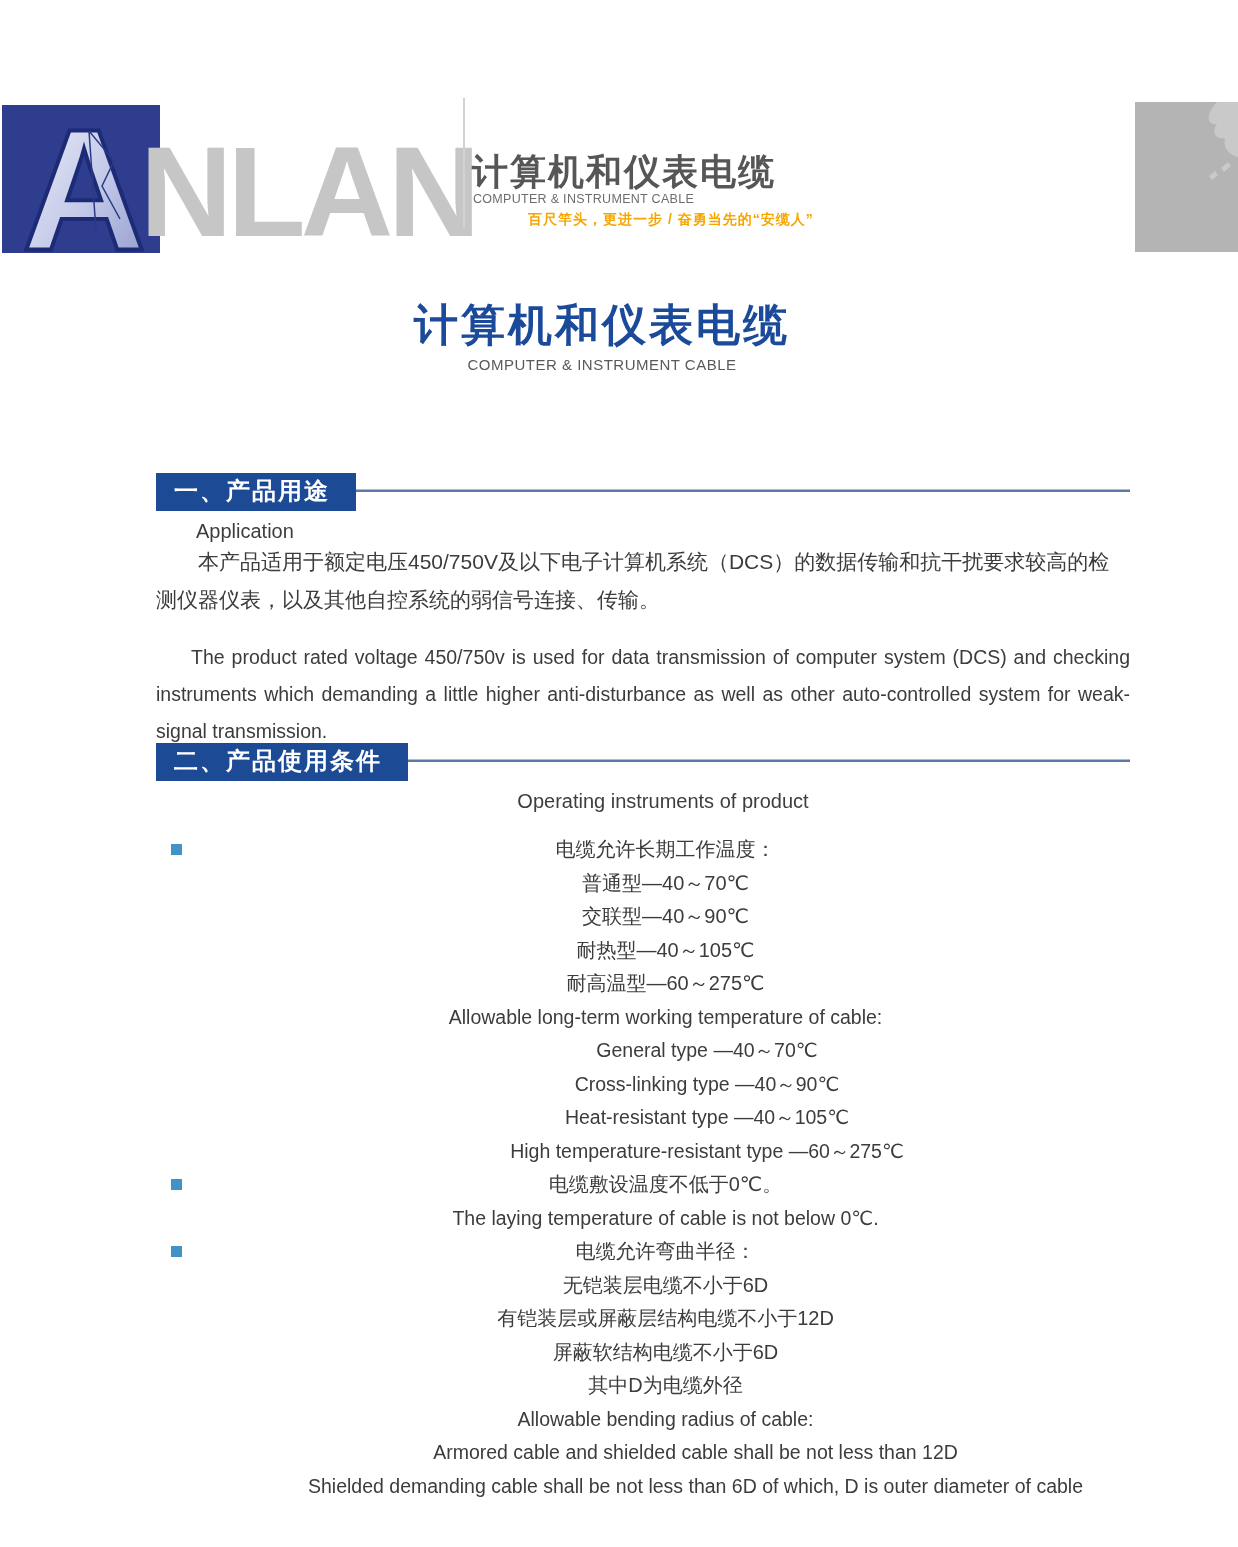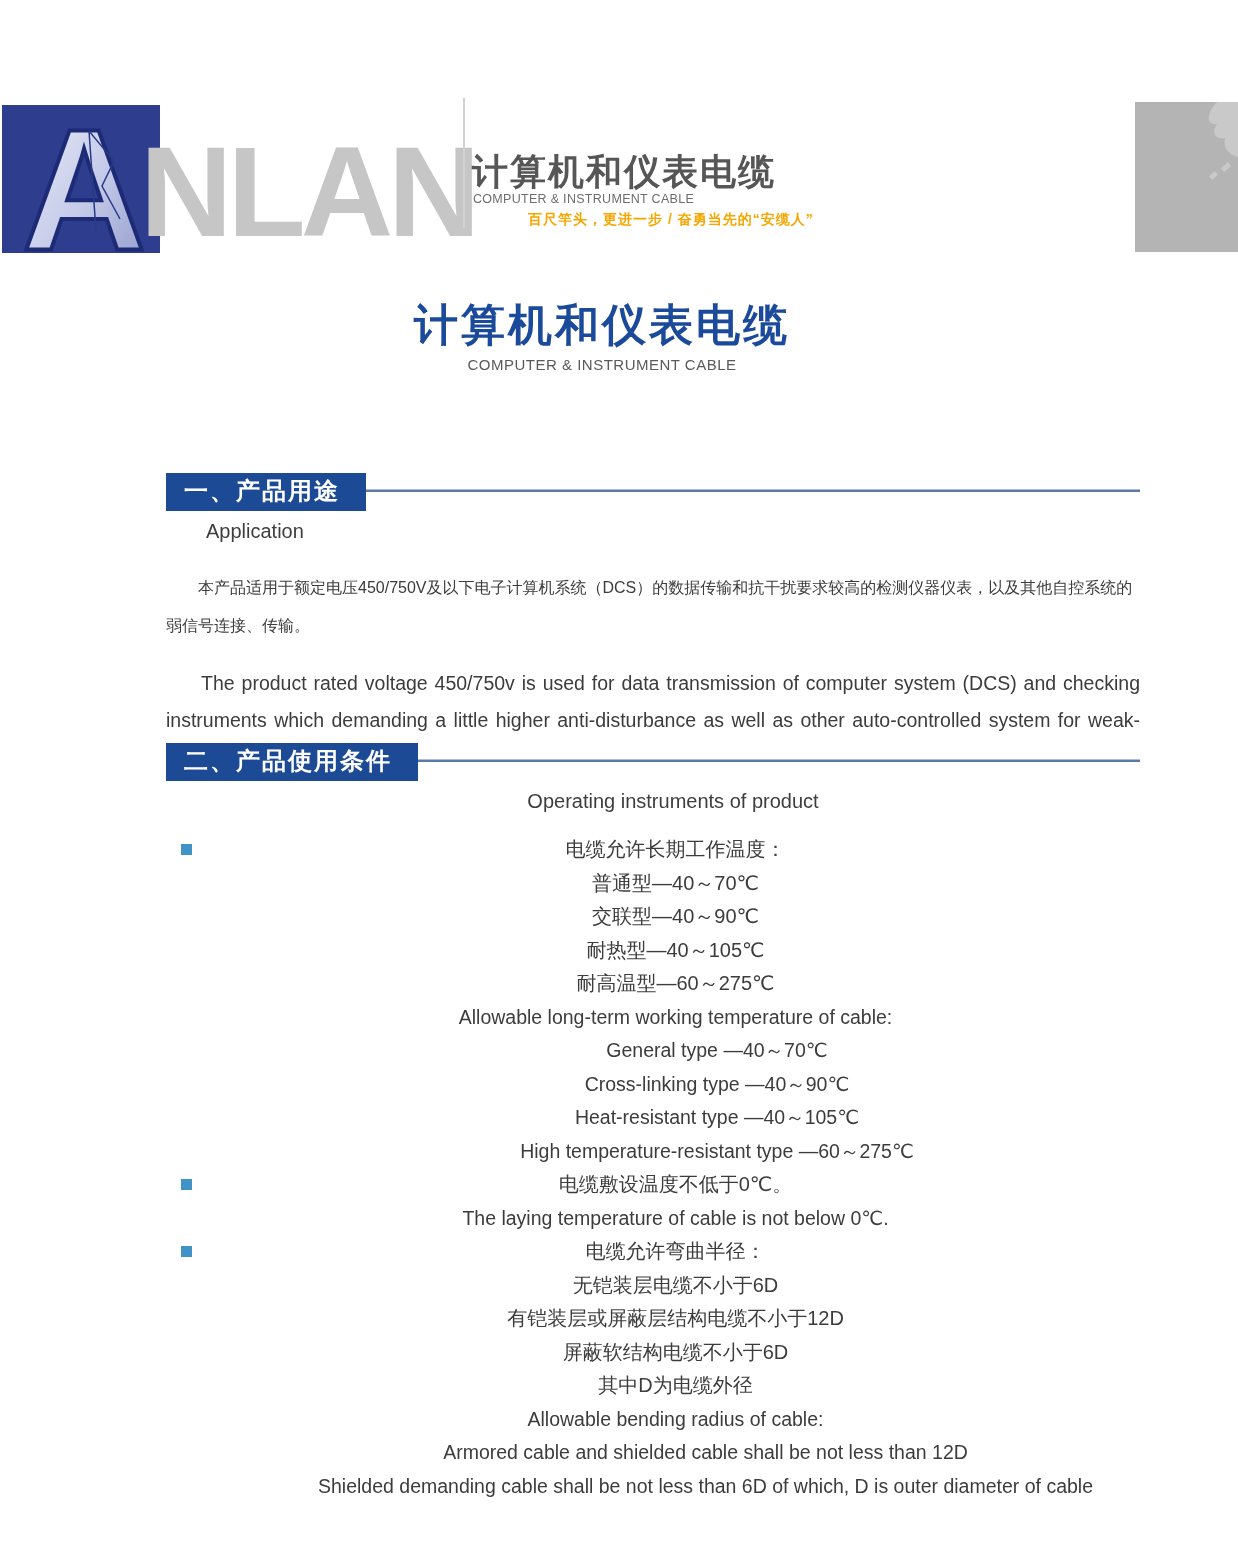--- a/index.html
+++ b/index.html
@@ -62,21 +62,21 @@
     font-size:44px; font-weight:bold; color:#1b4a9b;
     letter-spacing:3px;
   }
   .main-subtitle {
     position:absolute; left:0; top:356px; width:1204px;
     text-align:center;
     font-size:15px; color:#5a5a5a; letter-spacing:0.5px;
   }
 
   
-  .section { position:absolute; left:166px; width:974px; }
+  .section { position:absolute; left:156px; width:974px; }
   .section-1 { top:473px; }
   .section-2 { top:743px;text-align:center; }
 
   .section-head { display:flex; align-items:center; }
   .section-bar {
     background:#1d4a94; color:#ffffff;
     font-size:24px; font-weight:bold;
     letter-spacing:2px;
     padding:5px 26px 7px 18px;
     height:38px; line-height:26px;
@@ -88,22 +88,21 @@
     border-top:1px solid #aebcd4;
     margin-top:-4px;
   }
 
   .sub-heading {
     margin:9px 0 0 40px;
     font-size:20px; color:#3e3e3e;
   }
 
   .para-cn {
-    margin-top:26px;
-    font-size:16px; line-height:38px;
+    font-size:21px; line-height:38px;
     color:#3c3c3c;
     text-indent:2em;
   }
   .para-en {
     margin-top:20px;
     font-size:19.5px; line-height:37px;
     color:#3c3c3c;
     text-align:justify;
     text-indent:1.8em;
   }

